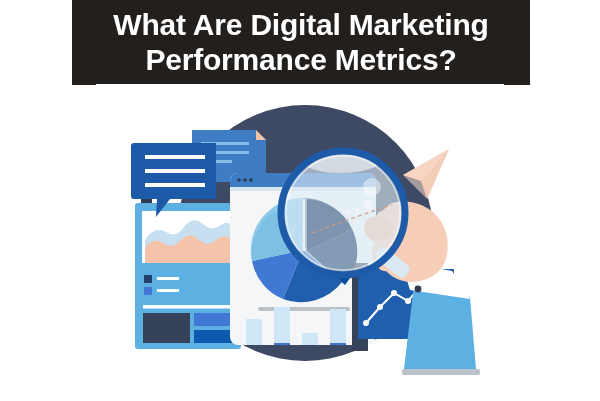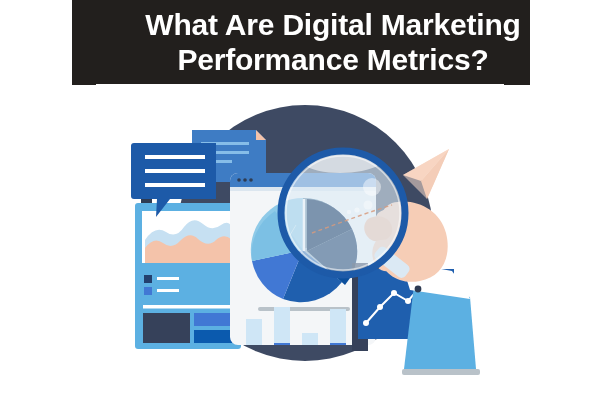--- a/index.html
+++ b/index.html
@@ -34,21 +34,20 @@
     top: 7px;
     width: 458px;
     text-align: center;
     color: #ffffff;
     font-family: "Liberation Sans", sans-serif;
     font-weight: bold;
     font-size: 30px;
     line-height: 35px;
     letter-spacing: -0.2px;
     white-space: pre-line;
-    padding-left: 32px;
   }
   .header-inset {
     position: absolute;
     left: 96px;
     top: 84px;
     width: 408px;
     height: 6px;
     background: #ffffff;
   }
 

